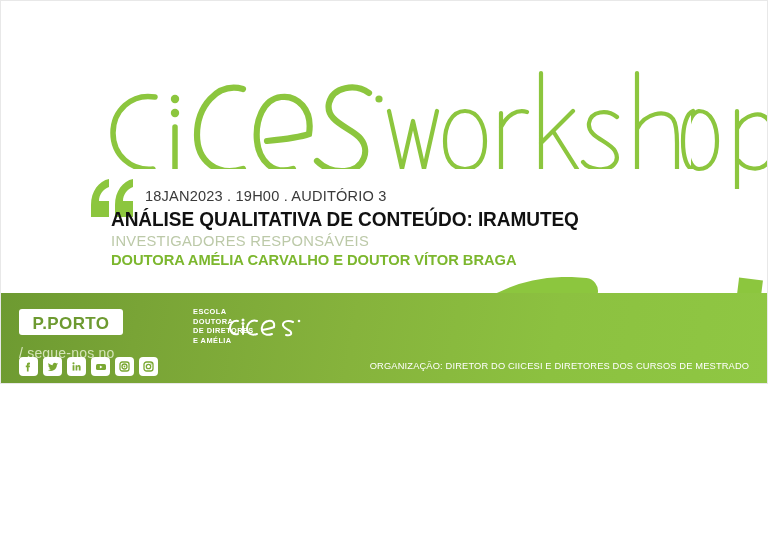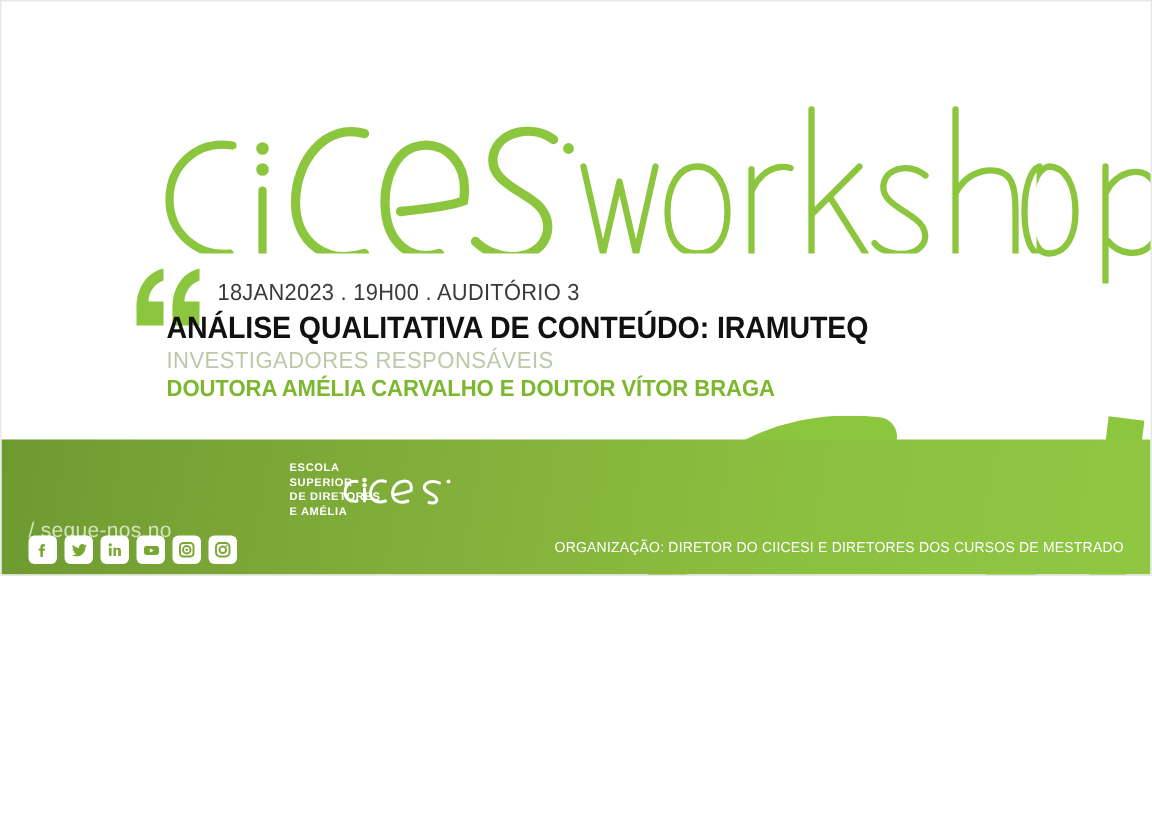--- a/index.html
+++ b/index.html
@@ -280,24 +280,29 @@
     <div class="lines">
       <div class="line-date">18JAN2023 . 19H00 . AUDITÓRIO 3</div>
       <div class="line-title">ANÁLISE QUALITATIVA DE CONTEÚDO: IRAMUTEQ</div>
       <div class="line-role">INVESTIGADORES RESPONSÁVEIS</div>
       <div class="line-names">DOUTORA AMÉLIA CARVALHO E DOUTOR VÍTOR BRAGA</div>
     </div>
   </div>
 
   <div class="footer">
 
+    <div class="pporto">
+      <svg width="104" height="26" viewBox="0 0 104 26" xmlns="http://www.w3.org/2000/svg" aria-hidden="true">
+        <text x="52" y="19.5" text-anchor="middle" font-family="Liberation Sans, sans-serif" font-size="17" font-weight="bold" letter-spacing="0.4" fill="#6d9a31">P.PORTO</text>
+      </svg>
+    </div>
 
     <div class="estg">
       <div>ESCOLA</div>
-      <div>SUPERIOR</div>
+      <div>DOUTORA</div>
       <div>DE DIRETORES</div>
       <div>E AMÉLIA</div>
     </div>
 
     <div class="cices-footer">
       <svg width="78" height="24" viewBox="0 0 78 24" xmlns="http://www.w3.org/2000/svg" aria-hidden="true">
         <g fill="none" stroke="#ffffff" stroke-width="2" stroke-linecap="round">
           <path d="M9 8 C 4 7, 1 11, 1 15 C 1 19, 4 22, 9 21"></path>
           <path d="M14 13 L 14 21"></path>
           <path d="M28 8 C 22 6, 18 11, 18 16 C 18 20, 22 23, 28 21"></path>

